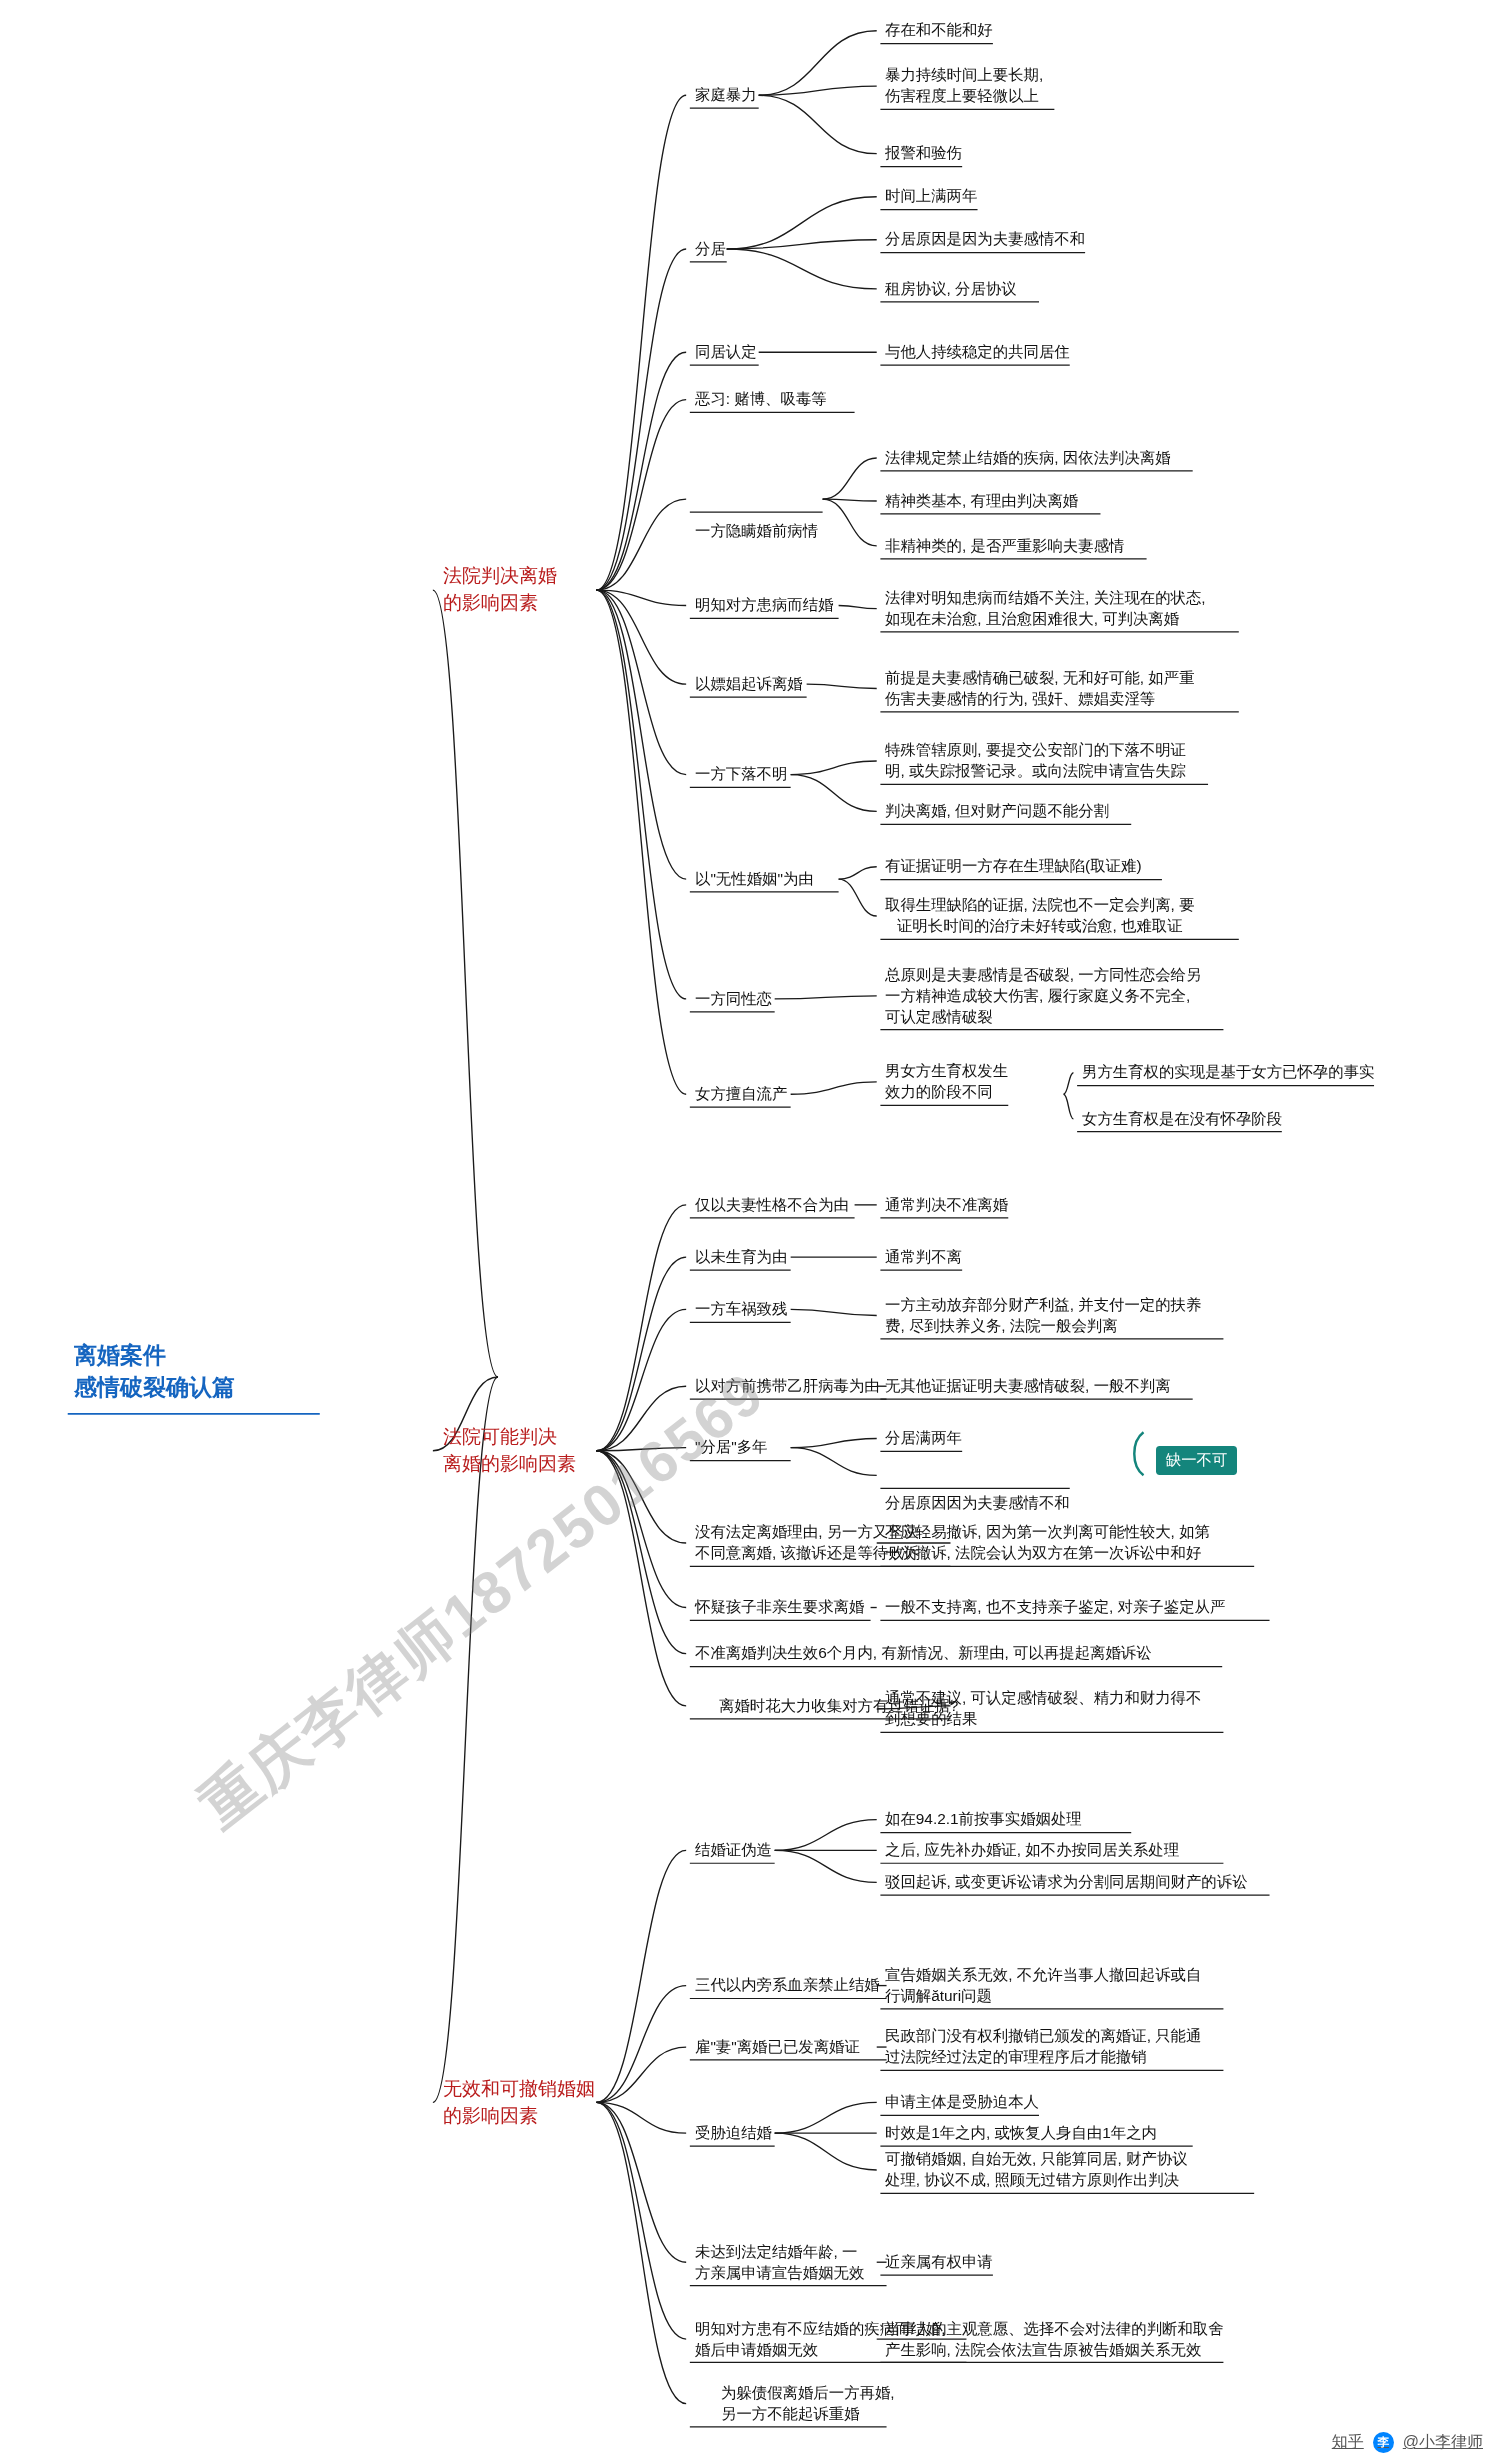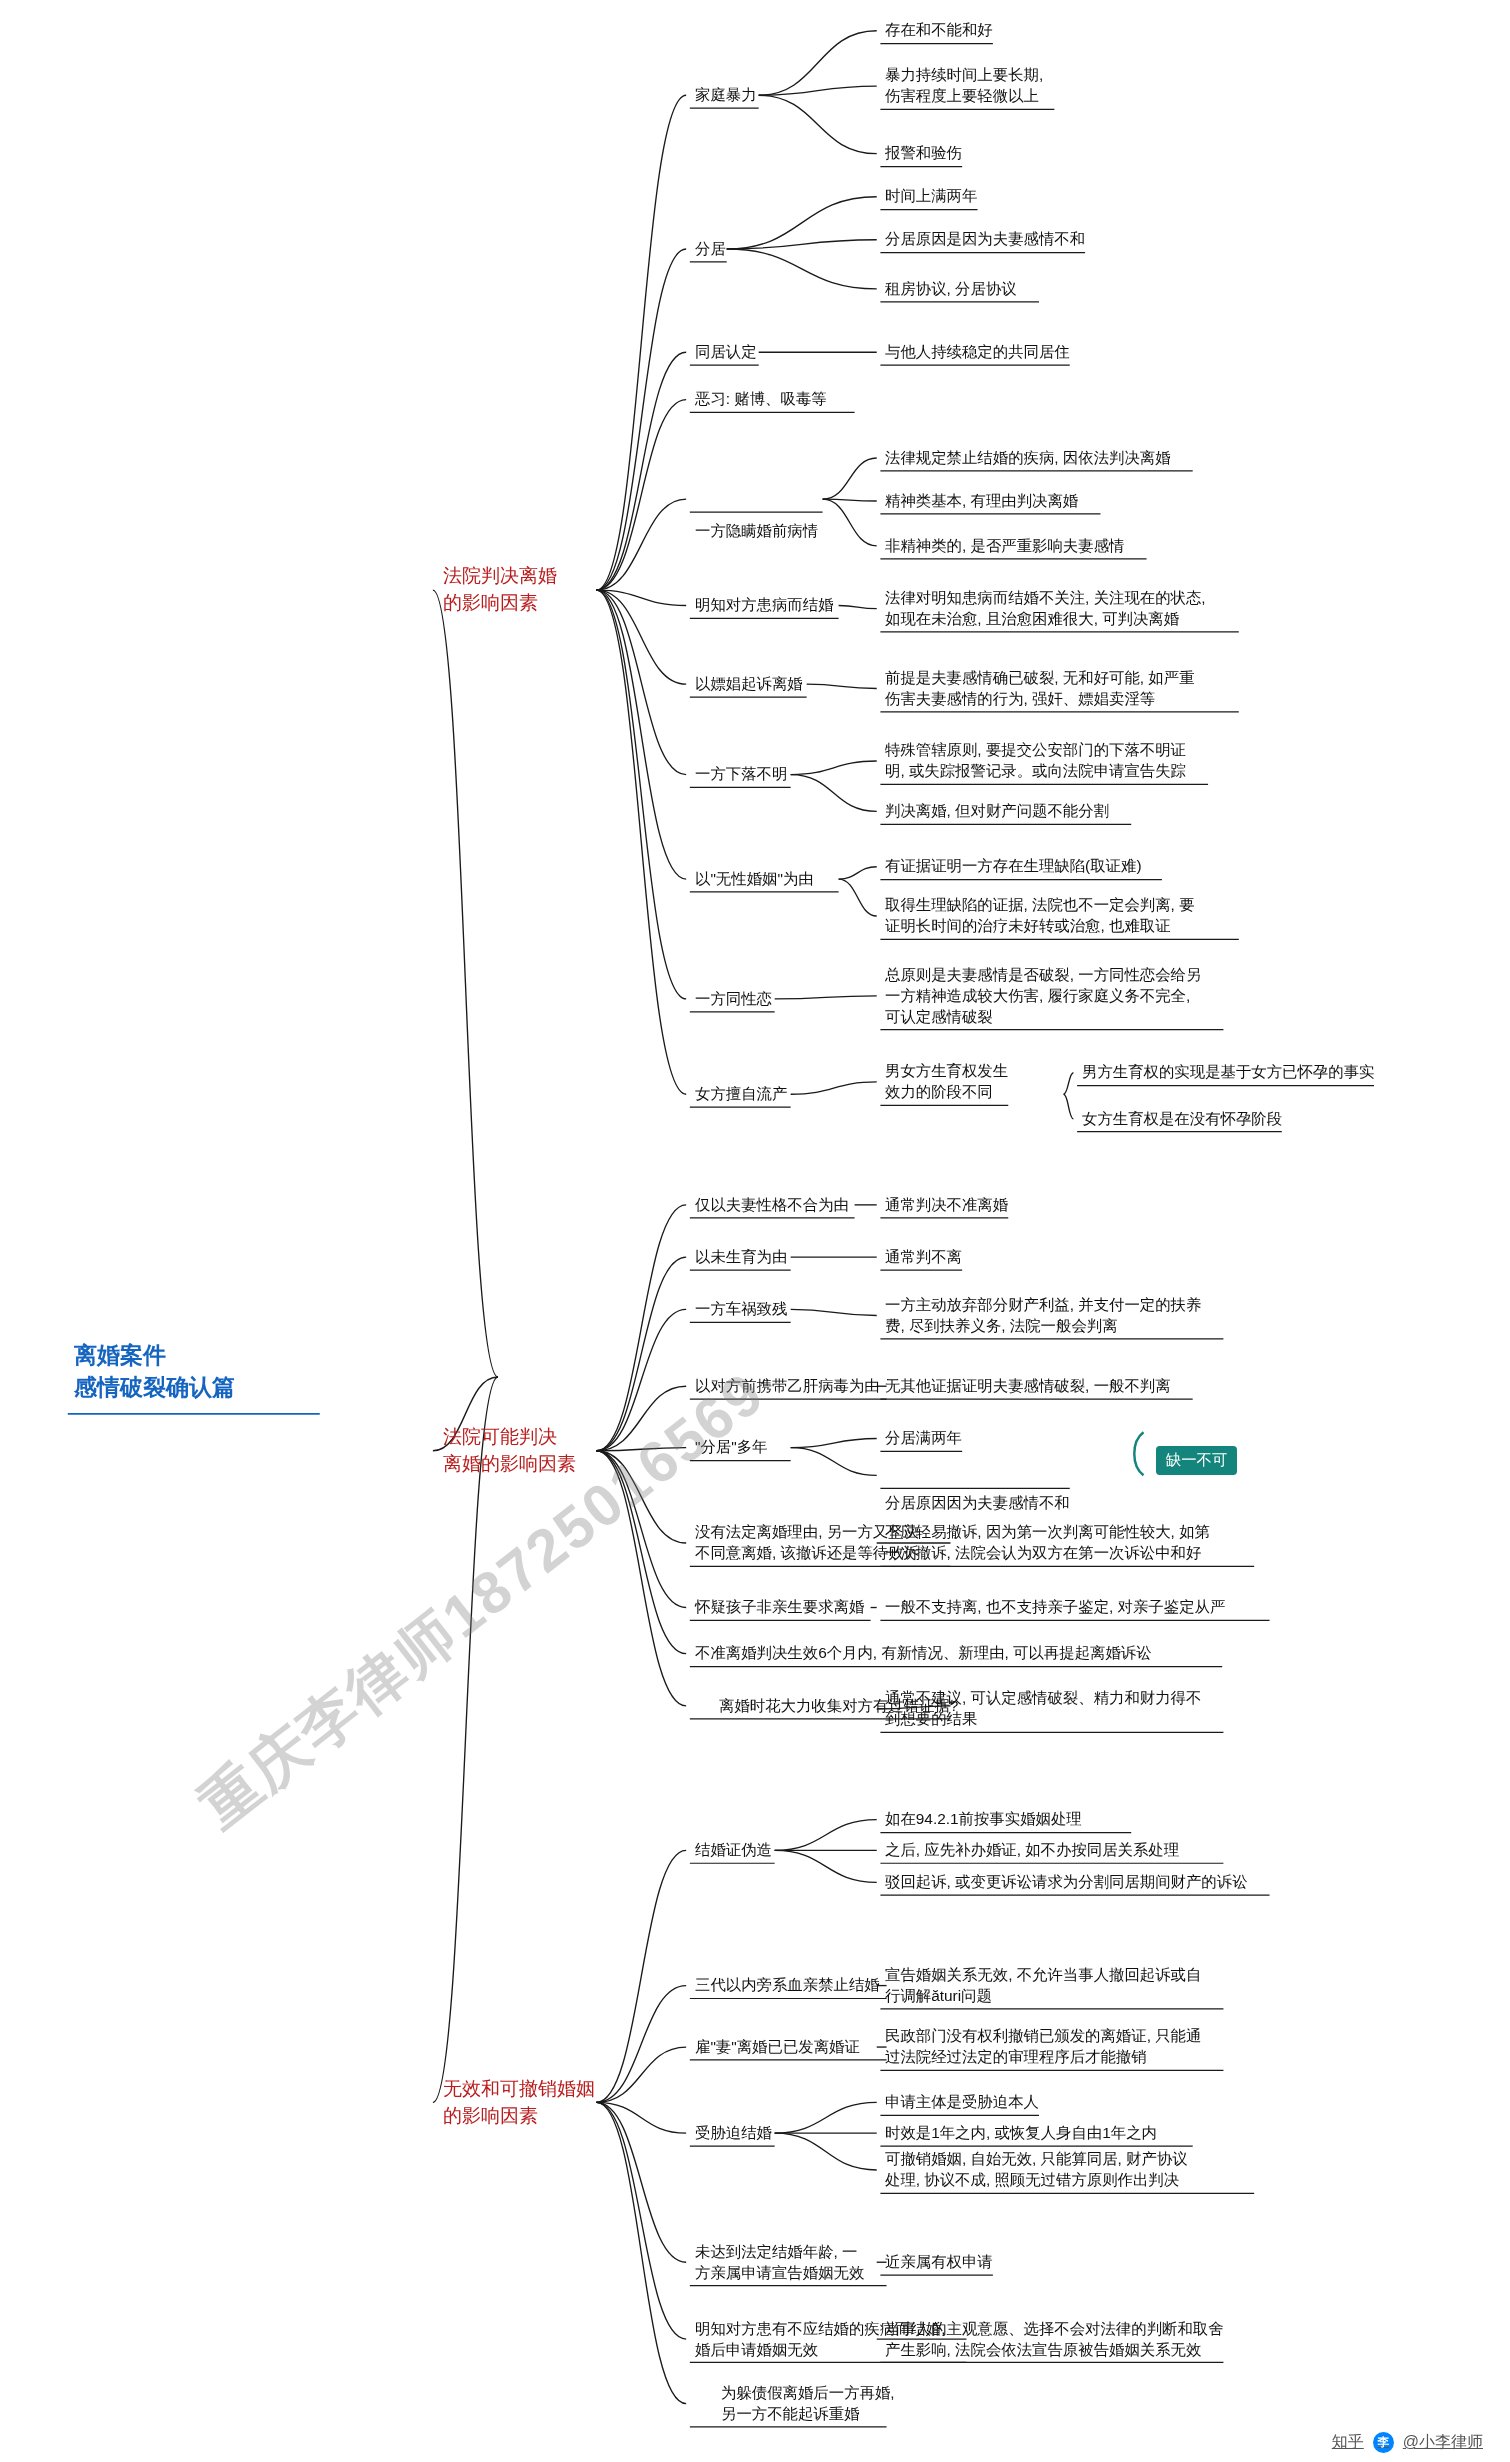--- a/index.html
+++ b/index.html
@@ -187,21 +187,21 @@
 如现在未治愈, 且治愈困难很大, 可判决离婚</div>
     <div class="node " style="left: 695px; top: 674px;">以嫖娼起诉离婚</div>
     <div class="node " style="left: 885px; top: 668px;">前提是夫妻感情确已破裂, 无和好可能, 如严重
 伤害夫妻感情的行为, 强奸、嫖娼卖淫等</div>
     <div class="node " style="left: 695px; top: 764px;">一方下落不明</div>
     <div class="node " style="left: 885px; top: 740px;">特殊管辖原则, 要提交公安部门的下落不明证
 明, 或失踪报警记录。或向法院申请宣告失踪</div>
     <div class="node " style="left: 885px; top: 801px;">判决离婚, 但对财产问题不能分割</div>
     <div class="node " style="left: 695px; top: 869px;">以"无性婚姻"为由</div>
     <div class="node " style="left: 885px; top: 856px;">有证据证明一方存在生理缺陷(取证难)</div>
-    <div class="node " style="left: 885px; top: 895px;">取得生理缺陷的证据, 法院也不一定会判离, 要
+    <div class="node " style="left: 885px; top: 895px; text-align: center;">取得生理缺陷的证据, 法院也不一定会判离, 要
 证明长时间的治疗未好转或治愈, 也难取证</div>
     <div class="node " style="left: 695px; top: 989px;">一方同性恋</div>
     <div class="node " style="left: 885px; top: 965px;">总原则是夫妻感情是否破裂, 一方同性恋会给另
 一方精神造成较大伤害, 履行家庭义务不完全,
 可认定感情破裂</div>
     <div class="node " style="left: 695px; top: 1084px;">女方擅自流产</div>
     <div class="node " style="left: 885px; top: 1061px;">男女方生育权发生
 效力的阶段不同</div>
     <div class="node " style="left: 1082px; top: 1062px;">男方生育权的实现是基于女方已怀孕的事实</div>
     <div class="node " style="left: 1082px; top: 1109px;">女方生育权是在没有怀孕阶段</div>

